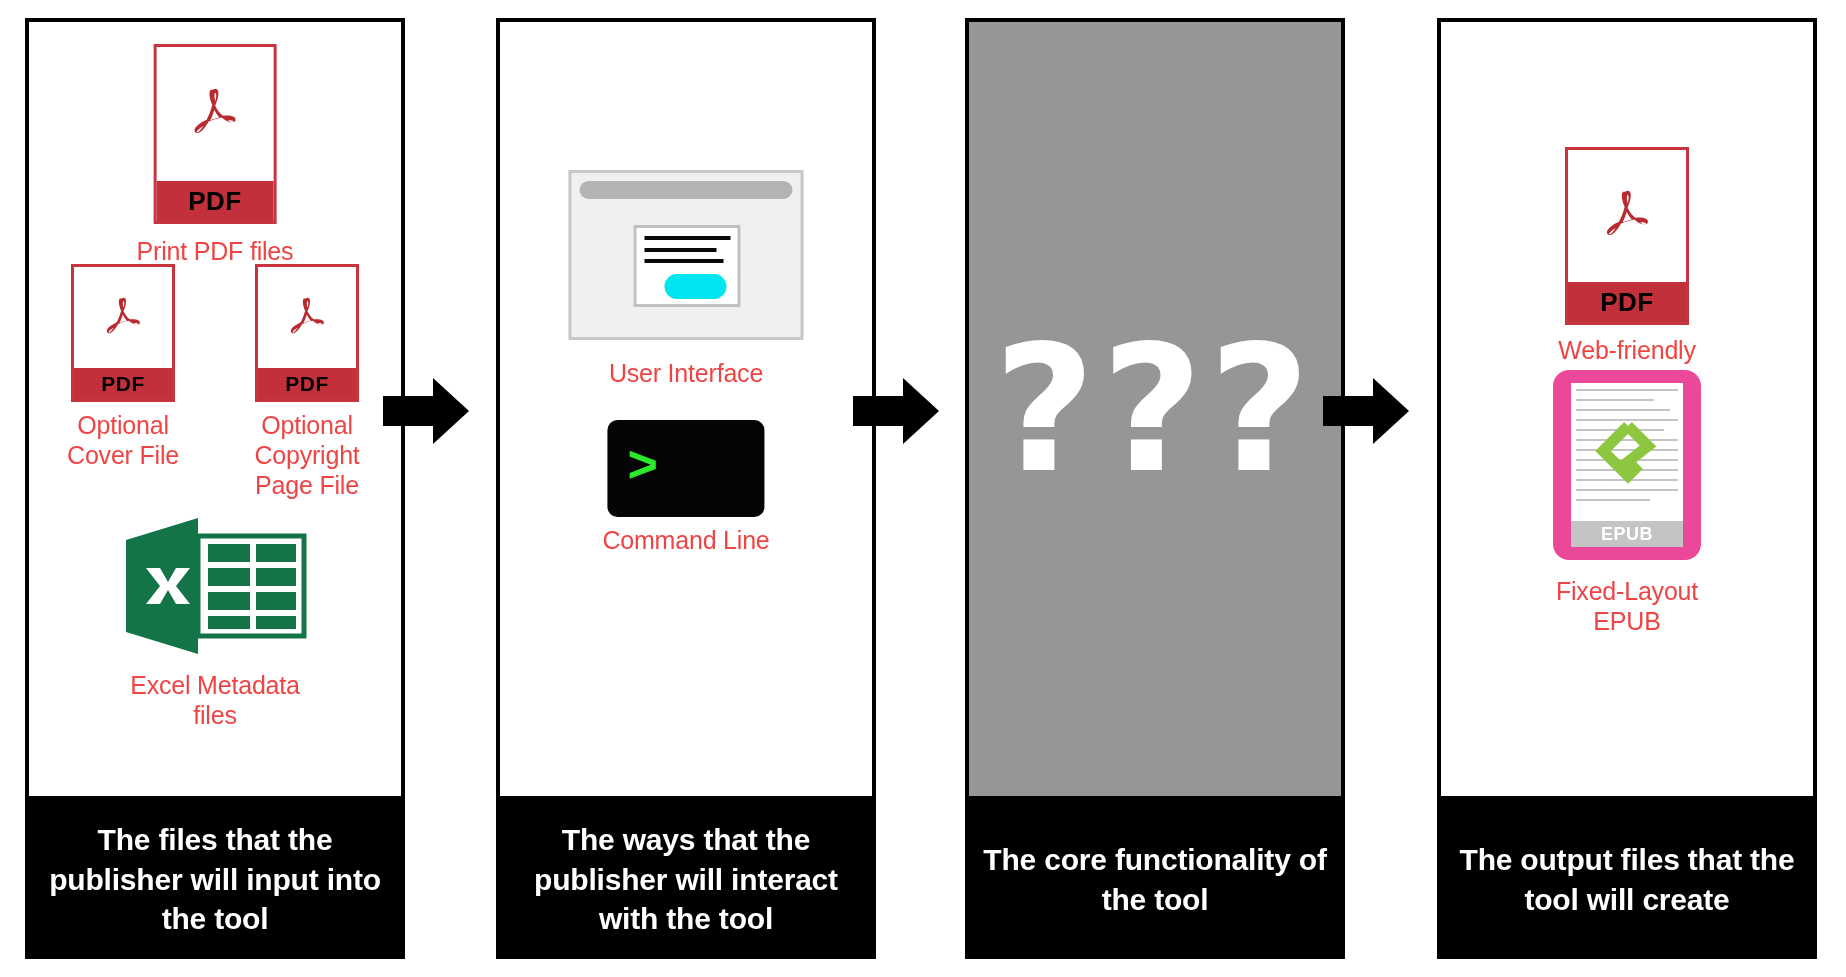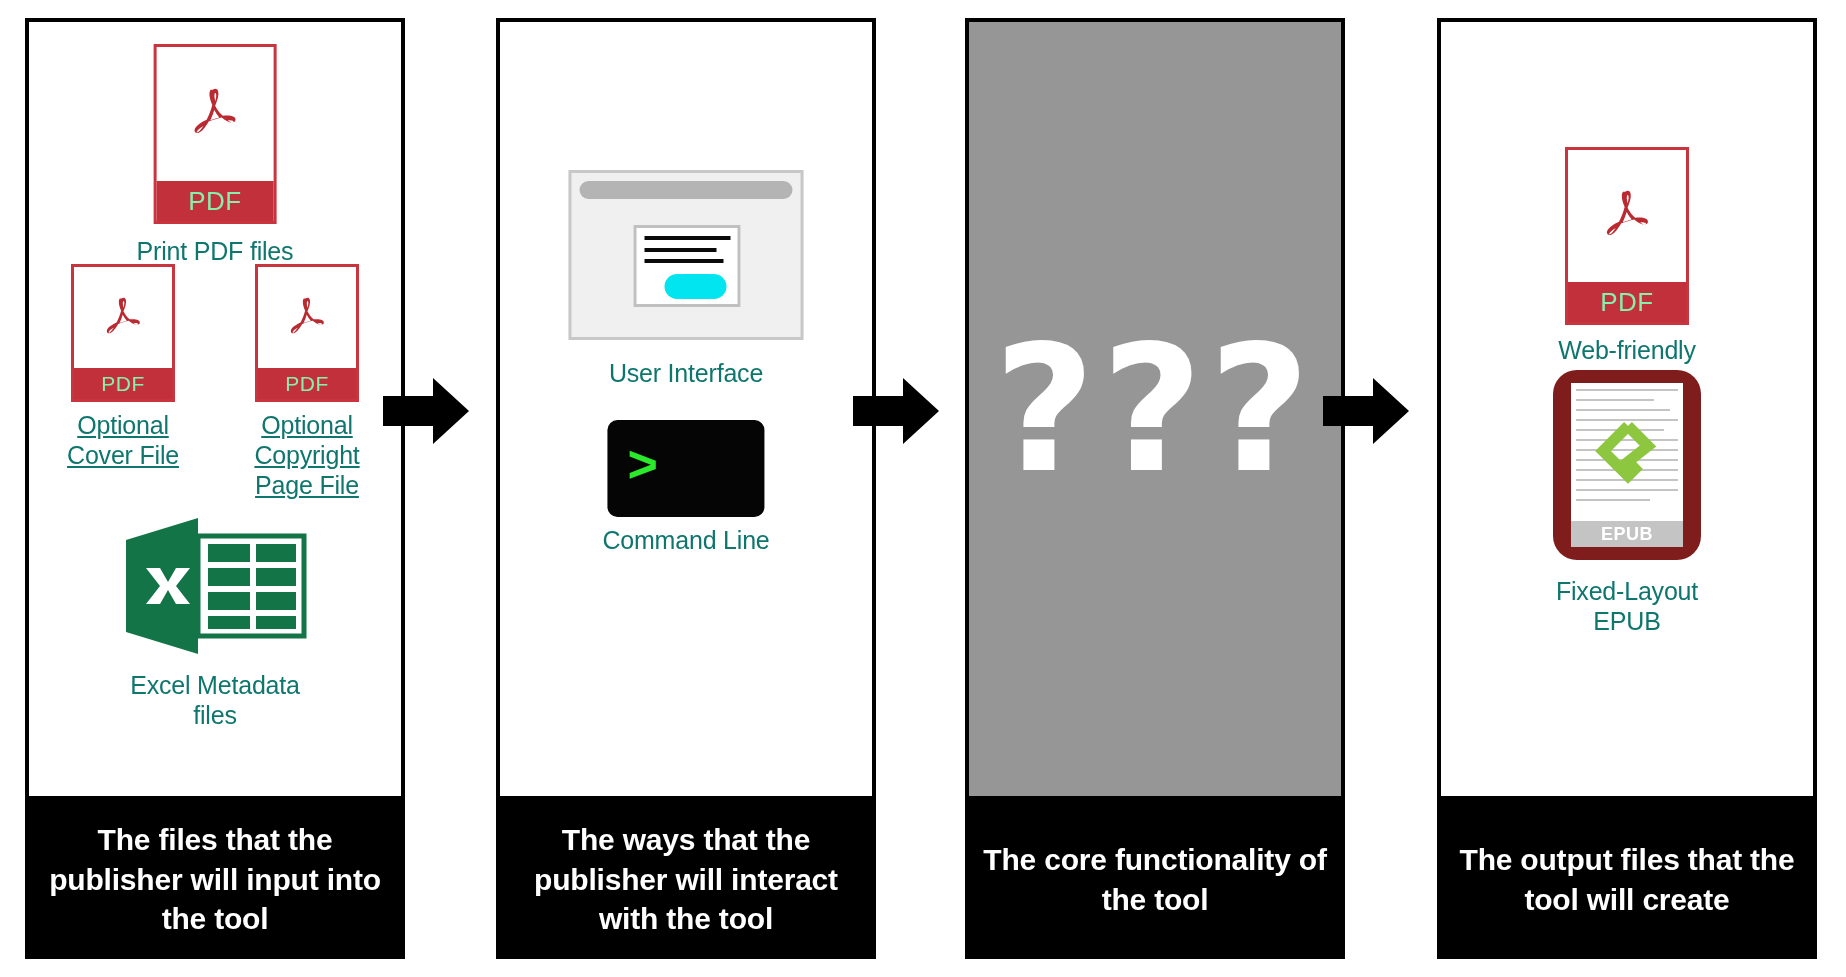--- a/index.html
+++ b/index.html
@@ -63,42 +63,42 @@
     height: 66px;
   }
   #a1 { left: 383px; }
   #a2 { left: 853px; }
   #a3 { left: 1323px; }
   .arrow svg { display: block; width: 100%; height: 100%; }
 
   
   .icon-label {
     font-size: 25px;
-    color: #0f766e;
+    color: #ef4444;
     text-align: center;
     line-height: 1.2;
     letter-spacing: -0.2px;
     font-weight: 400;
   }
 
   
   .pdf-icon { position: relative; background: #ffffff; }
   .pdf-icon .sheet {
     width: 100%; height: 100%;
     border: 3px solid #c9353f;
     background: #fff;
     position: relative;
     display: flex; flex-direction: column;
   }
   .pdf-icon .glyph { flex: 1; position: relative; }
   .pdf-icon .glyph svg { position:absolute; left:50%; top:50%; transform: translate(-50%,-50%); }
   .pdf-icon .band {
     background: #c2303b;
-    color: #86efac;
-    font-weight: 400;
+    color: #000000;
+    font-weight: 700;
     display: flex; align-items: center; justify-content: center;
     letter-spacing: 0.5px;
   }
 
   .pdf-large { width: 123px; height: 180px; }
   .pdf-large .band { height: 40px; font-size: 26px; }
   .pdf-small { width: 104px; height: 138px; }
   .pdf-small .band { height: 31px; font-size: 21px; }
   .pdf-out { width: 124px; height: 178px; }
   .pdf-out .band { height: 40px; font-size: 26px; }
@@ -108,21 +108,21 @@
     position: absolute; left: 50%; transform: translateX(-50%);
     top: 22px; display:flex; flex-direction:column; align-items:center;
   }
   #p1 .big-pdf-wrap .icon-label { margin-top: 12px; }
 
   #p1 .small-row {
     position: absolute; top: 242px; left: 14px; right: 14px;
     display: flex; justify-content: space-between; align-items: flex-start;
   }
   #p1 .small-col { width: 160px; display:flex; flex-direction:column; align-items:center; }
-  #p1 .small-col .icon-label { margin-top: 8px; text-decoration: underline; }
+  #p1 .small-col .icon-label { margin-top: 8px; }
 
   #p1 .excel-wrap {
     position: absolute; left: 50%; transform: translateX(-50%);
     top: 490px; display:flex; flex-direction:column; align-items:flex-start;
   }
   #p1 .excel-wrap .icon-label { margin-top: 10px; }
 
   
   #p2 .ui-wrap {
     position: absolute; left: 50%; transform: translateX(-50%);
@@ -185,21 +185,21 @@
   }
   #p4 .out-pdf-wrap .icon-label { margin-top: 10px; }
   #p4 .epub-wrap {
     position: absolute; left: 50%; transform: translateX(-50%);
     top: 348px; display:flex; flex-direction:column; align-items:center;
   }
   #p4 .epub-wrap .icon-label { margin-top: 16px; }
 
   .tablet {
     width: 148px; height: 190px;
-    background: #7f1d1d; border-radius: 24px;
+    background: #ec4899; border-radius: 16px;
     padding: 13px 18px;
   }
   .tablet .screen {
     width: 100%; height: 100%;
     background: #ffffff; position: relative; overflow: hidden;
     display: flex; flex-direction: column;
   }
   .tablet .page { flex: 1; position: relative; }
   .tablet .page .tln { position: absolute; left: 5px; height: 2px; background: #c4c4c4; }
   .tablet .page .elogo {

